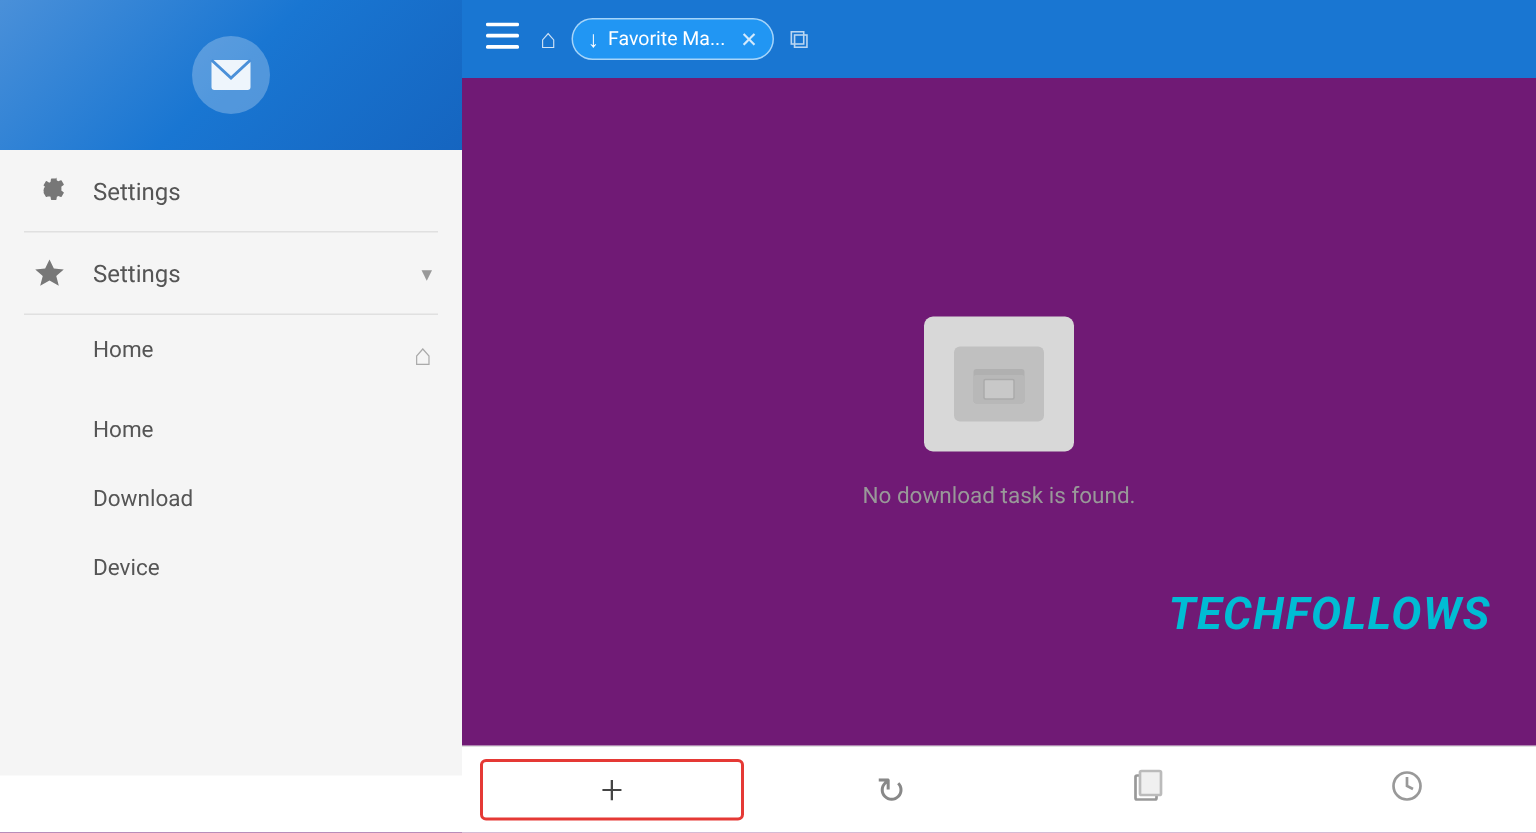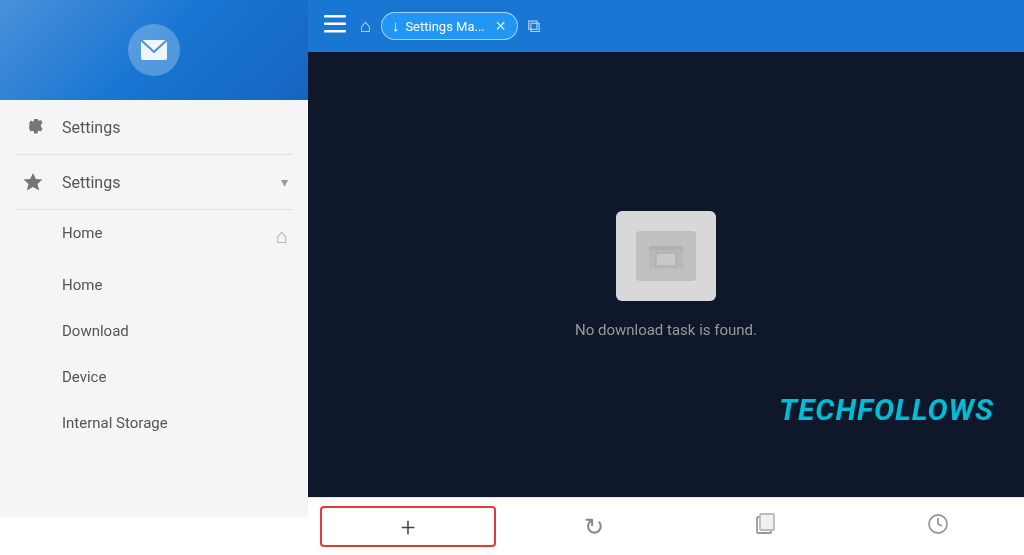--- a/index.html
+++ b/index.html
@@ -135,21 +135,21 @@
       font-size: 16px;
       cursor: pointer;
     }
 
     .content-area {
       flex: 1;
       display: flex;
       flex-direction: column;
       align-items: center;
       justify-content: center;
-      background: #0f172a;
+      background: #701a75;
       position: relative;
     }
 
     .empty-icon {
       width: 100px;
       height: 90px;
       background: #d8d8d8;
       border-radius: 6px;
       display: flex;
       align-items: center;
@@ -268,41 +268,38 @@
     </div>
 
     <div class="sub-item">
       <span class="nav-label">Download</span>
     </div>
 
     <div class="sub-item">
       <span class="nav-label">Device</span>
     </div>
 
-    <div class="sub-item">
-      <span class="nav-label">Internal Storage</span>
-    </div>
 
   </div>
 </div>
 
 <div class="main-content">
 
   <div class="top-bar">
     <span class="menu-icon">
       <svg width="22" height="18" viewBox="0 0 22 18" fill="white">
         <rect y="0" width="22" height="2.5" rx="1"></rect>
         <rect y="7.5" width="22" height="2.5" rx="1"></rect>
         <rect y="15" width="22" height="2.5" rx="1"></rect>
       </svg>
     </span>
     <span class="home-btn" style="color:rgba(255,255,255,0.8);font-size:18px;">⌂</span>
     <div class="tab-pill">
       <span class="download-arrow" style="color:white;font-size:15px;">↓</span>
-      <span style="white-space:nowrap;overflow:hidden;text-overflow:ellipsis;max-width:100px;">Settings Ma...</span>
+      <span style="white-space:nowrap;overflow:hidden;text-overflow:ellipsis;max-width:100px;">Favorite Ma...</span>
       <span class="tab-close">✕</span>
     </div>
     <span class="tab-extra" style="color:rgba(255,255,255,0.7);font-size:18px;">⧉</span>
   </div>
 
   <div class="content-area">
 
     <div class="empty-icon">
       <div class="empty-icon-inner">
         <svg width="36" height="28" viewBox="0 0 36 28" fill="none">

